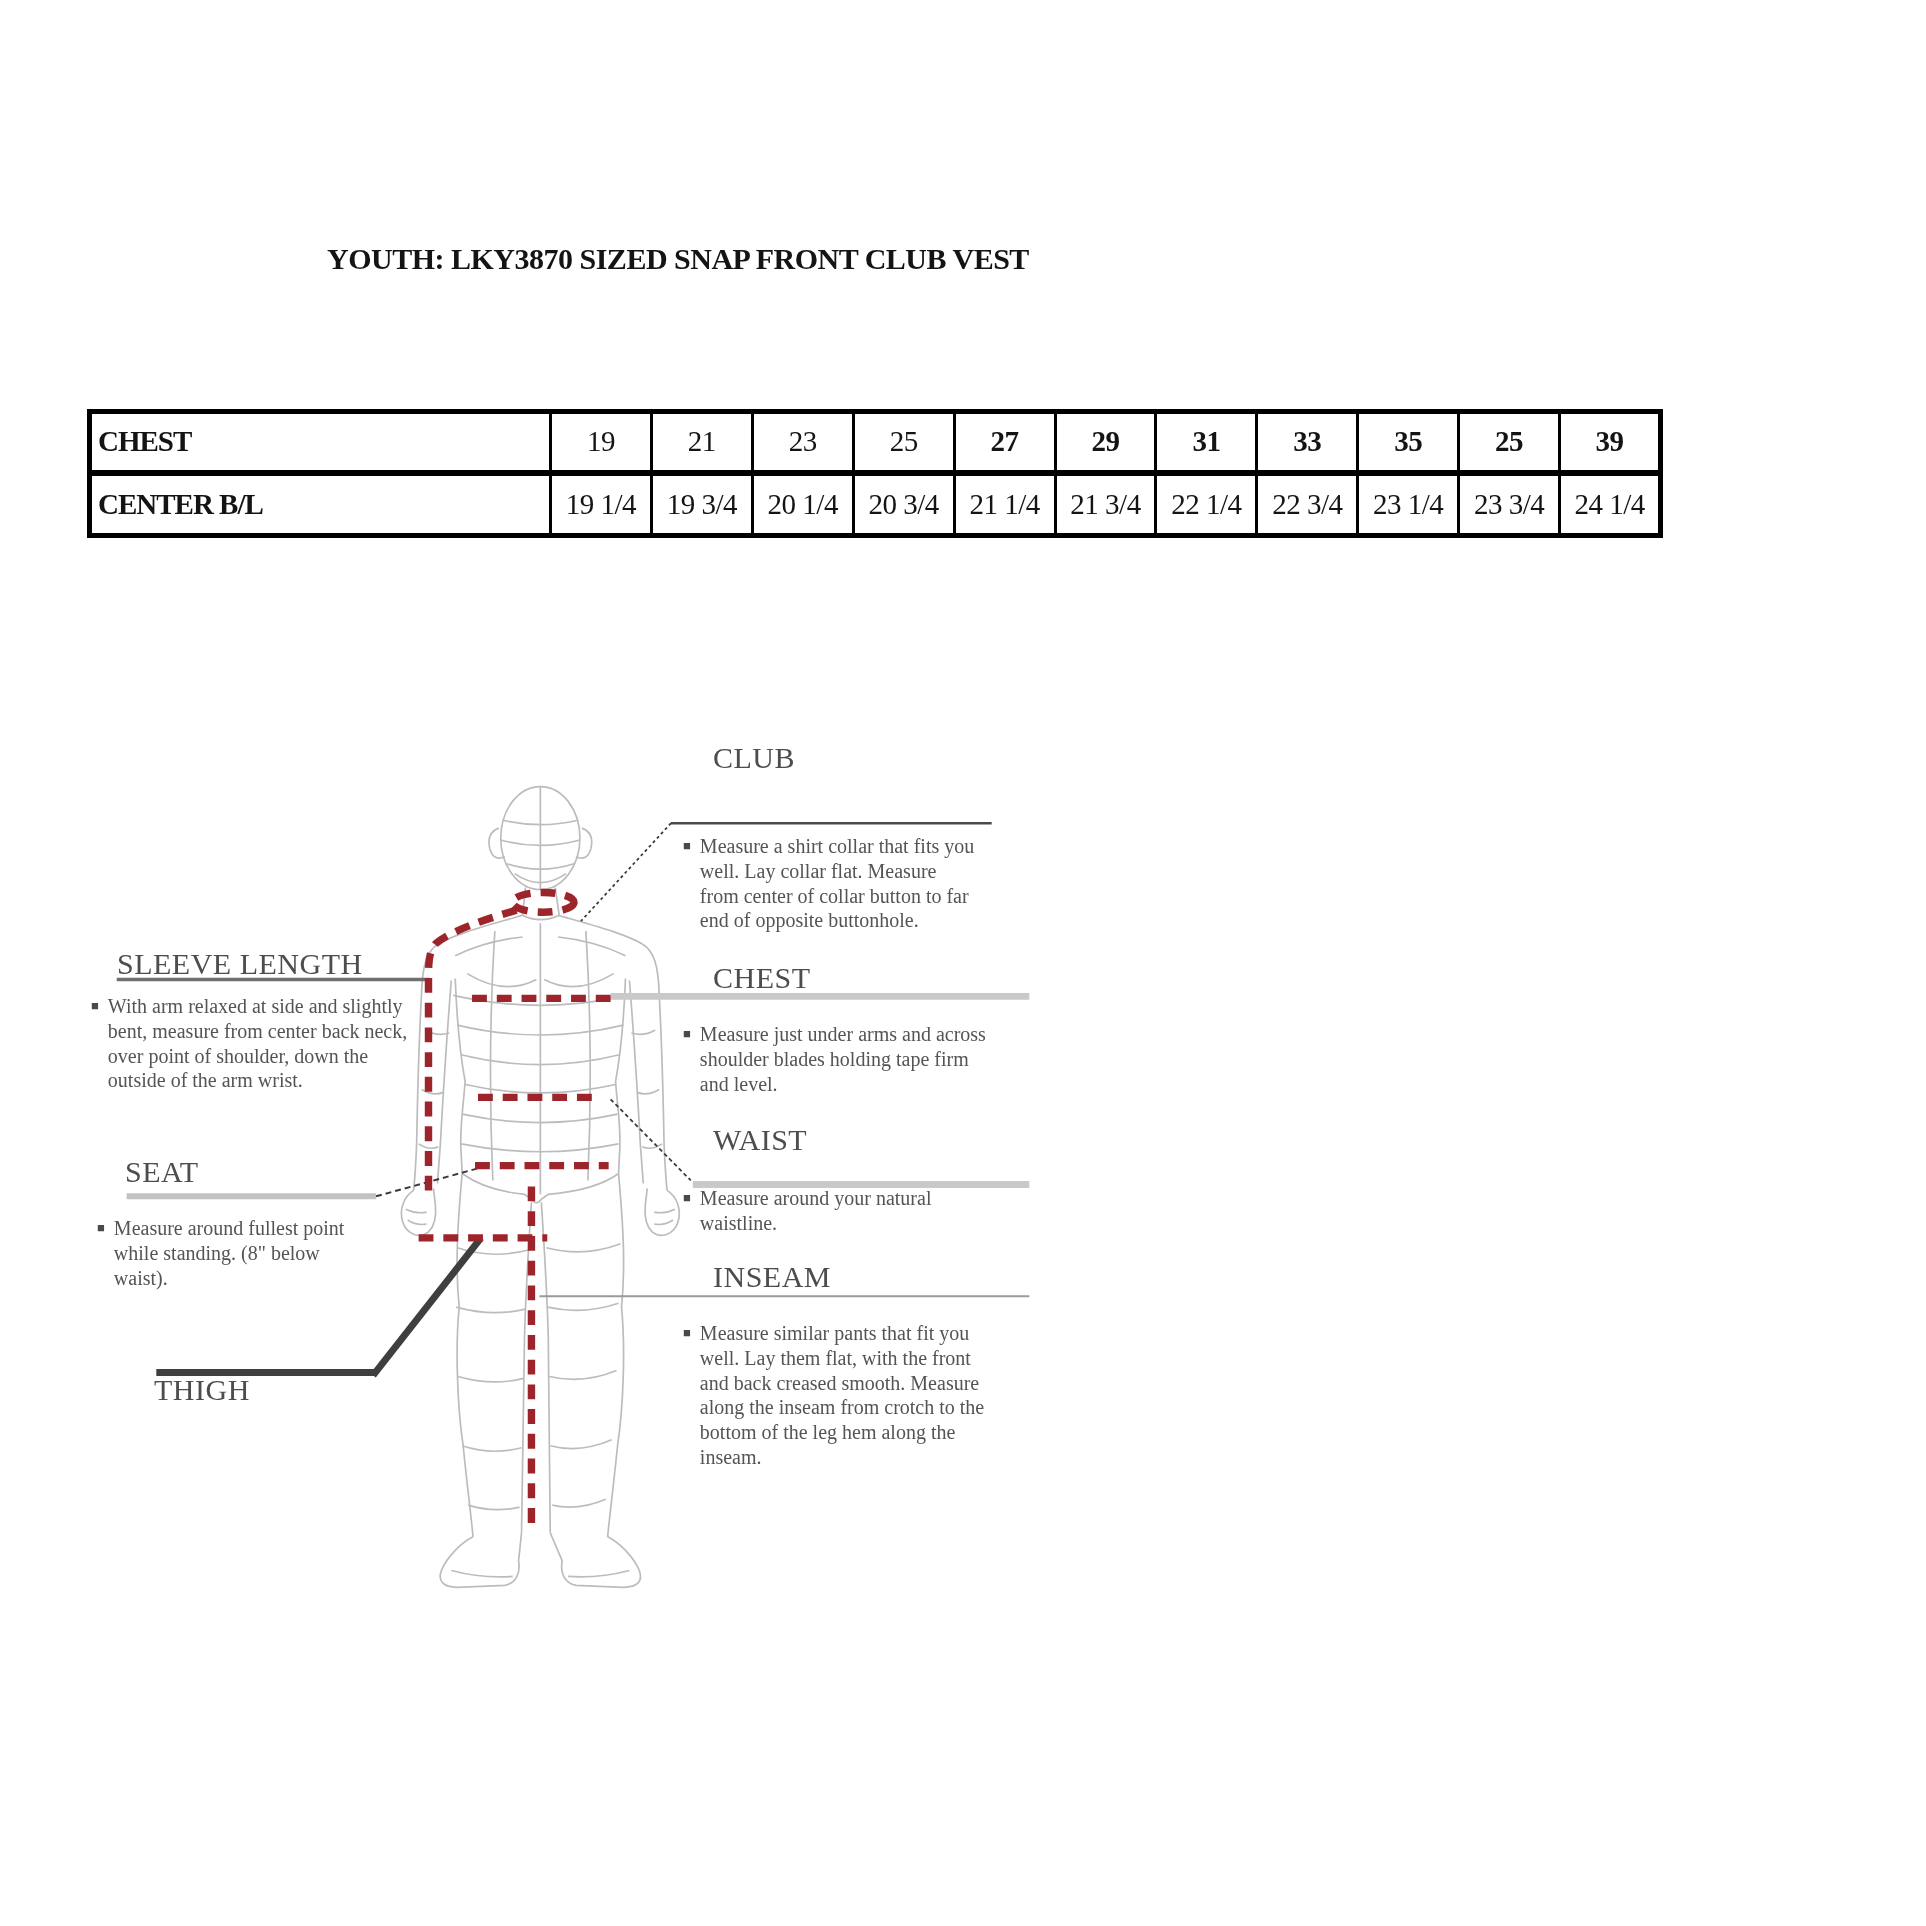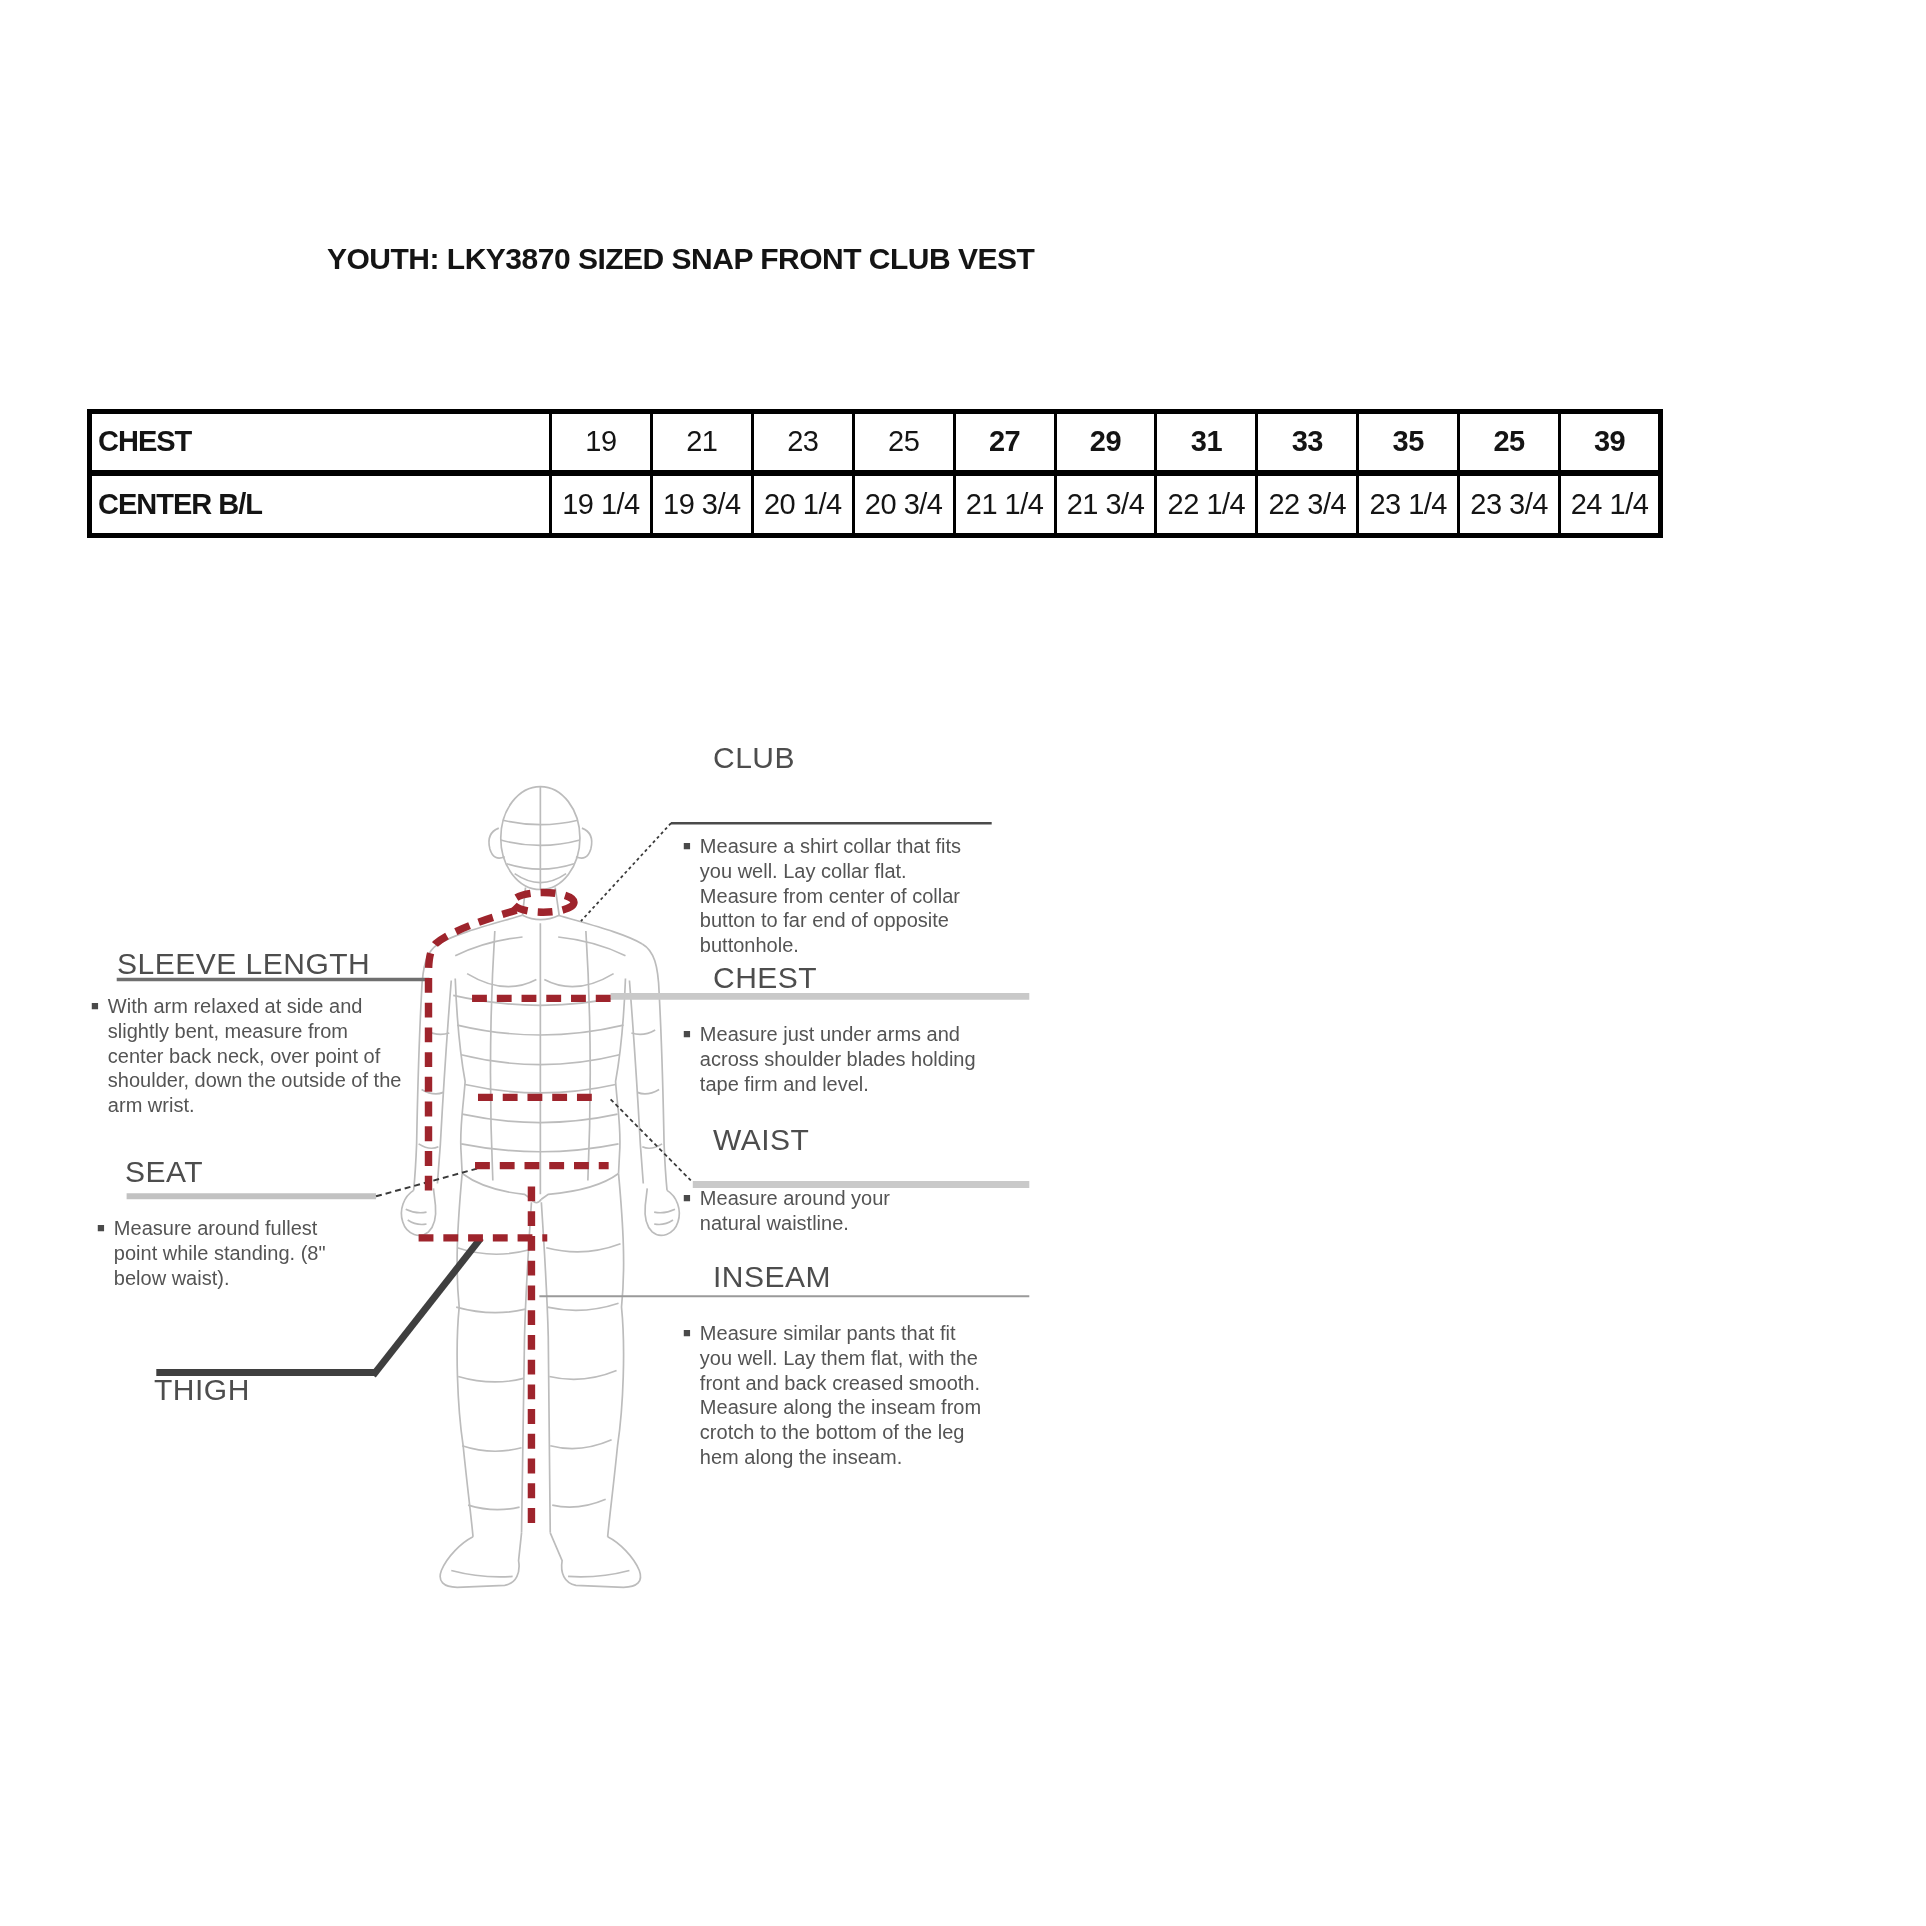--- a/index.html
+++ b/index.html
@@ -1,17 +1,17 @@
 <!DOCTYPE html>
 <html><head>
 <meta charset="utf-8">
 <style>
   html,body{margin:0;padding:0;background:#fff;}
   .page{position:relative;width:1904px;height:1927px;background:#ffffff;overflow:hidden;
-        font-family:Liberation Sans, sans-serif;color:#111;}
+        font-family:Liberation Serif, serif;color:#111;}
   .title{position:absolute;left:327px;top:242px;font-size:30px;font-weight:700;
          letter-spacing:-0.5px;color:#141414;}
   
   table.size{position:absolute;left:87px;top:409px;width:1576px;border-collapse:collapse;
              border:5px solid #000;table-layout:fixed;}
   table.size td{border:3px solid #000;font-size:29px;text-align:center;vertical-align:middle;
                 padding:0 4px;letter-spacing:-0.5px;color:#141414;background:#fff;}
   table.size tr{height:59px;}
   table.size tr:first-child{height:61px;}
   table.size tr:last-child{height:63px;}

